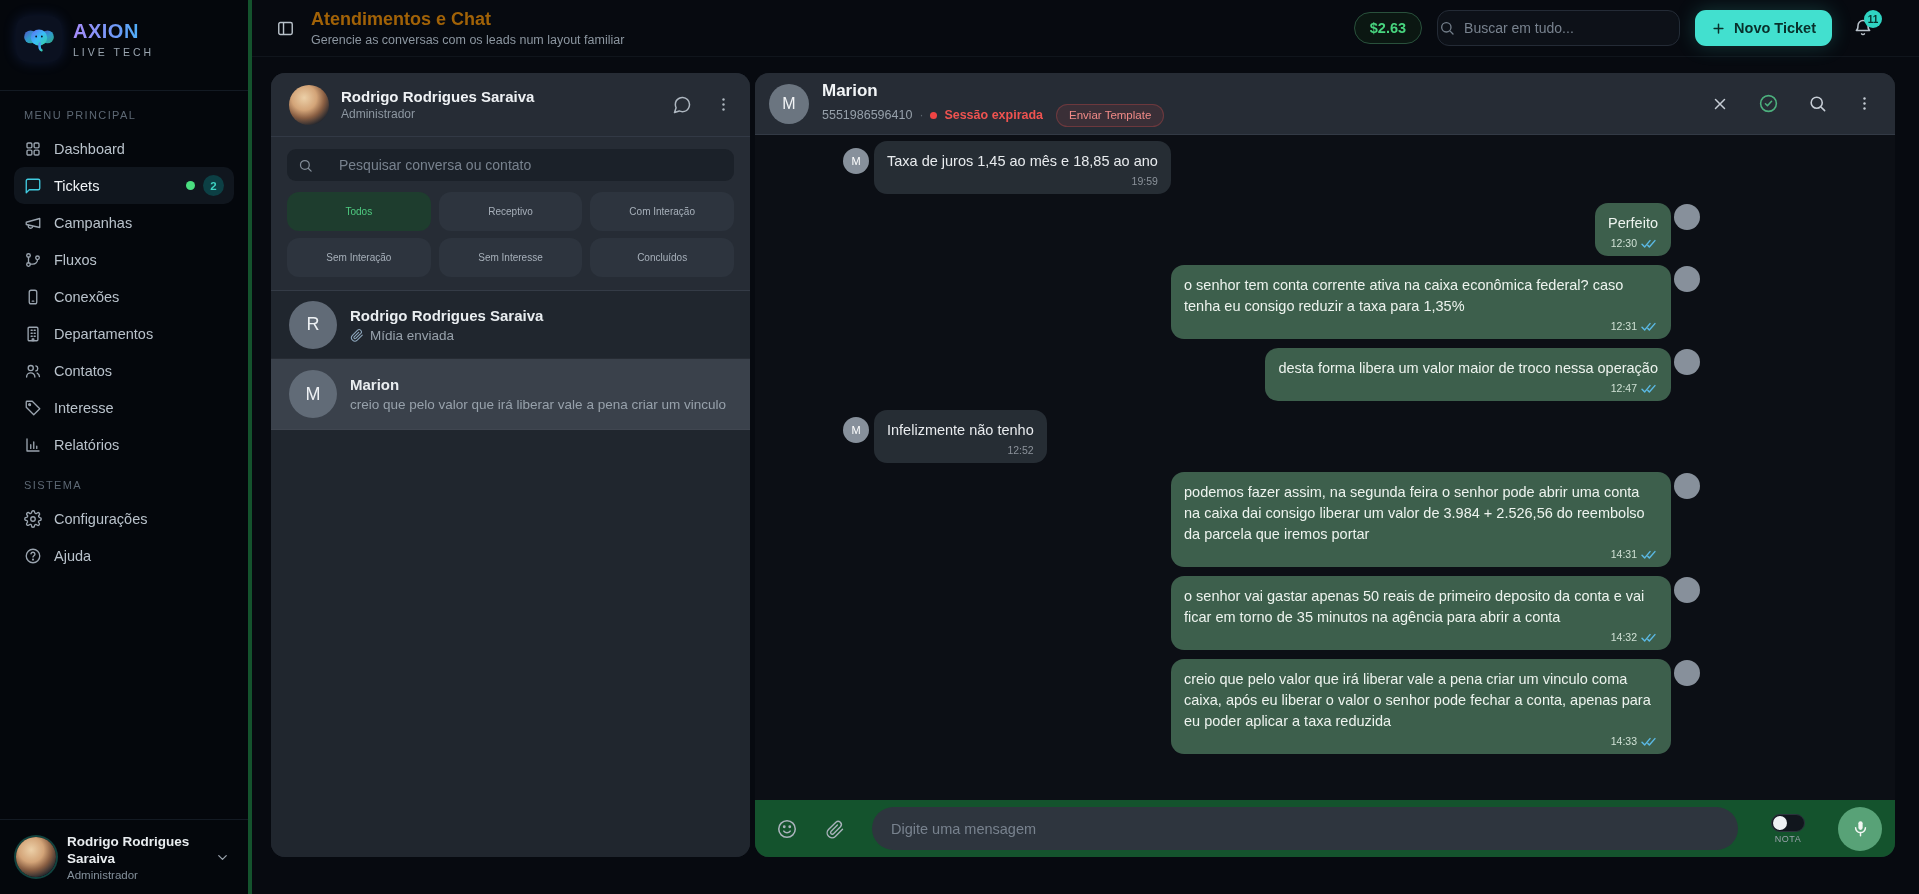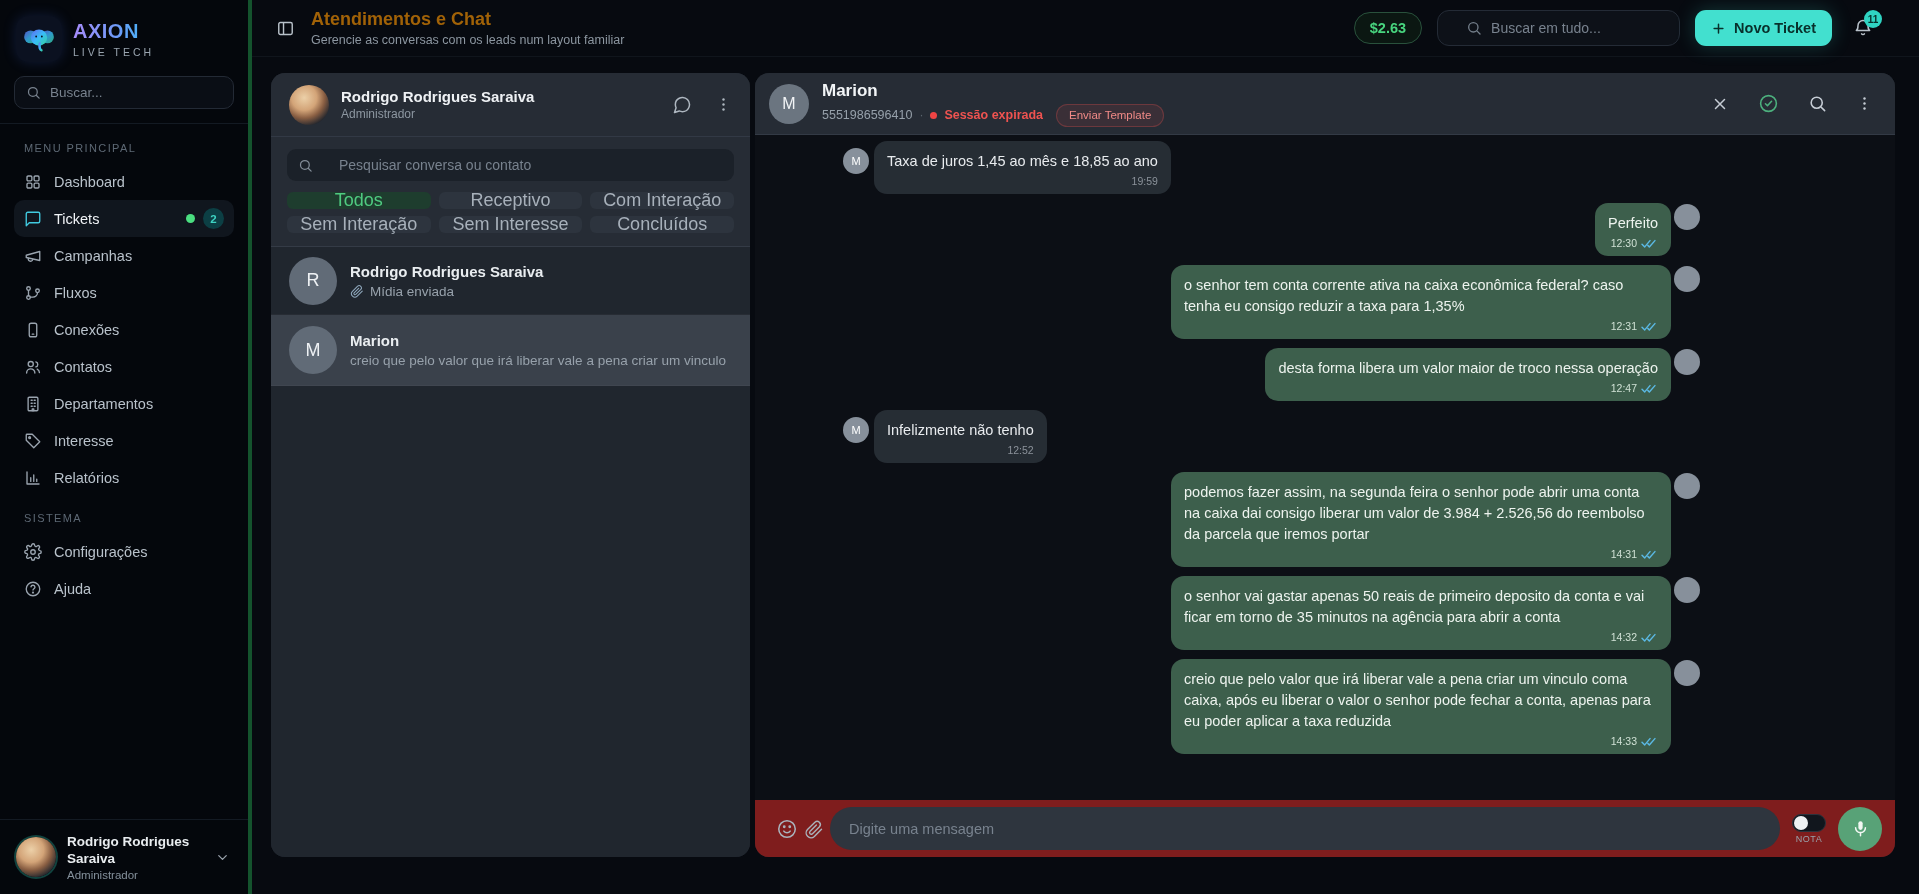--- a/index.html
+++ b/index.html
@@ -48,21 +48,21 @@
   .main { flex:1; display:flex; flex-direction:column; min-width:0; }
   .topbar { height:57px; flex:none; display:flex; align-items:center; gap:15px;
     padding:0 46px 0 24px; border-bottom:1px solid #10151c; }
   .toggle-icon { color:#b9c2ca; }
   .title-block { margin-left:1px; }
   .page-title { font-size:18px; font-weight:700; color:#a16207; }
   .page-subtitle { font-size:12.5px; color:#8c96a0; margin-top:3px; }
   .balance-pill { height:32px; padding:0 15px; border-radius:16px; border:1px solid #29513c;
     background:#0b1712; color:#48d57f; font-weight:700; font-size:14.5px; display:flex; align-items:center; }
   .topbar-search { width:243px; height:36px; border-radius:12px; background:#0d1118; border:1px solid #242b36;
-    display:flex; align-items:center; gap:9px; padding:0 28px; color:#737e8a; font-size:14px; }
+    display:flex; align-items:center; gap:9px; padding:0 1px; color:#737e8a; font-size:14px; }
   .new-ticket-btn { height:36px; border-radius:11px; background:#42e0cf; color:#08302b;
     font-weight:700; font-size:14.5px; display:flex; align-items:center; gap:8px; padding:0 16px;
     box-shadow:0 0 20px rgba(66,224,207,.22); }
   .bell-wrap { position:relative; color:#b9c2ca; margin-left:6px; }
   .bell-badge { position:absolute; top:-8px; right:-9px; width:18px; height:18px; border-radius:50%;
     background:#2fd4c2; color:#07302b; font-size:10px; font-weight:700;
     display:flex; align-items:center; justify-content:center; }
 
   
   .content { flex:1; display:flex; gap:5px; padding:16px 24px 37px 19px; min-height:0; }
@@ -73,21 +73,21 @@
   .conv-top { background:#262c35; border-bottom:1px solid #343b46; }
   .conv-header { display:flex; align-items:center; gap:12px; height:64px; padding:0 18px;
     border-bottom:1px solid #323945; }
   .conv-header .avatar40 { width:40px; height:40px; flex:none; }
   .conv-agent-name { font-size:15px; font-weight:700; color:#eef1f4; }
   .conv-agent-role { font-size:12px; color:#8d97a1; margin-top:2px; }
   .conv-header-icons { margin-left:auto; display:flex; align-items:center; gap:23px; color:#aeb7c0; }
   .conv-search { margin:12px 16px 11px; height:32px; border-radius:9px; background:#1b2129;
     display:flex; align-items:center; gap:26px; padding:0 11px; color:#828c97; font-size:14px; }
   .chips { display:grid; grid-template-columns:repeat(3,1fr); gap:7px 8px; padding:0 16px 13px; }
-  .chip { height:17px; border-radius:6px; background:#2d343e; color:#a7b0ba; font-size:18px;
+  .chip { height:39px; border-radius:12px; background:#2d343e; color:#a7b0ba; font-size:10px;
     display:flex; align-items:center; justify-content:center; }
   .chip.active { background:#1e3d2e; color:#4fcb80; }
   .conv-list { flex:1; background:#20262e; }
   .conv-item { display:flex; align-items:center; gap:13px; padding:10px 18px; height:68px;
     border-bottom:1px solid rgba(255,255,255,.03); cursor:pointer; }
   .conv-item.selected { background:#3a414b; height:71px; }
   .conv-avatar { width:48px; height:48px; flex:none; border-radius:50%; background:#616b77;
     color:#eef1f4; font-size:18px; display:flex; align-items:center; justify-content:center; }
   .conv-item-body { min-width:0; flex:1; }
   .conv-item-name { font-size:15px; font-weight:600; color:#e9edf0; }
@@ -121,22 +121,22 @@
     color:#fff; font-size:11px; display:flex; align-items:center; justify-content:center; }
   .msg-row.in .msg-avatar { margin-top:7px; }
   .msg-row.out .msg-avatar { margin-top:1px; }
   .bubble { max-width:500px; background:#262d34; border-radius:13px; padding:10px 13px 6px;
     font-size:14.5px; line-height:21px; color:#e8ebee; }
   .msg-row.out .bubble { background:#3d5f4c; color:#edf3ee; }
   .msg-meta { display:flex; justify-content:flex-end; align-items:center; gap:4px;
     margin-top:2px; height:14px; font-size:10.5px; color:#8b929a; }
   .msg-row.out .msg-meta { color:#cfe0d4; }
 
-  .composer { height:57px; flex:none; background:#7f1d1d; display:flex; align-items:center;
-    gap:6px; padding:0 13px 0 21px; }
+  .composer { height:57px; flex:none; background:#14532d; display:flex; align-items:center;
+    gap:27px; padding:0 13px 0 21px; }
   .composer-icon { color:#a9b2bb; }
   .composer-input { flex:1; height:43px; border-radius:22px; background:#2e353e;
     display:flex; align-items:center; padding:0 19px; font-size:14.5px; }
   .note-toggle { display:flex; flex-direction:column; align-items:center; gap:2px; width:46px; flex:none; }
   .toggle-track { width:34px; height:18px; border-radius:9px; background:#11161d;
     border:1px solid #2b323c; position:relative; }
   .toggle-knob { width:14px; height:14px; border-radius:50%; background:#eef1f3;
     position:absolute; left:1px; top:1px; }
   .note-label { font-size:9px; letter-spacing:.5px; color:#99a2ab; }
   .mic-btn { width:44px; height:44px; flex:none; border-radius:50%; background:#58a277;
@@ -165,29 +165,20 @@
           <circle cx="20" cy="20.5" r="1.3" fill="#0b1220"></circle>
             <circle cx="28" cy="20.5" r="1.3" fill="#0b1220"></circle>
         </svg>
       </div>
       <div class="brand-text">
         <div class="brand-name">AXION</div>
         <div class="brand-tagline">LIVE TECH</div>
       </div>
     </div>
 
-    <div class="side-search">
-      <span class="icon">
-        <svg width="15" height="15" viewBox="0 0 24 24" fill="none" stroke="currentColor" stroke-width="2" stroke-linecap="round">
-            <circle cx="11" cy="11" r="7"></circle>
-            <path d="M21 21l-4.3-4.3"></path>
-          </svg>
-      </span>
-      <input placeholder="Buscar..." style="">
-    </div>
 
     <div class="side-divider"></div>
     <nav class="side-nav">
         <div class="nav-section-label">MENU PRINCIPAL</div>
         <div class="nav-item">
           <span class="nav-icon">
             <svg width="18" height="18" viewBox="0 0 24 24" fill="none" stroke="currentColor" stroke-width="1.8" stroke-linecap="round" stroke-linejoin="round">
               <rect x="4" y="4" width="6.5" height="6.5" rx="1.5"></rect>
               <rect x="13.5" y="4" width="6.5" height="6.5" rx="1.5"></rect>
               <rect x="4" y="13.5" width="6.5" height="6.5" rx="1.5"></rect>
@@ -234,37 +225,37 @@
             <svg width="18" height="18" viewBox="0 0 24 24" fill="none" stroke="currentColor" stroke-width="1.8" stroke-linecap="round" stroke-linejoin="round">
               <rect x="7" y="3" width="10" height="18" rx="2.5"></rect>
               <path d="M11 17.5h2"></path>
             </svg>
           </span>
           <span class="nav-label">Conexões</span>
         </div>
         <div class="nav-item">
           <span class="nav-icon">
             <svg width="18" height="18" viewBox="0 0 24 24" fill="none" stroke="currentColor" stroke-width="1.8" stroke-linecap="round" stroke-linejoin="round">
+              <rect x="5.5" y="3" width="13" height="18" rx="1.5"></rect>
+              <path d="M9.5 7h1.5M13.5 7H15M9.5 11h1.5M13.5 11H15M9.5 15h1.5M13.5 15H15"></path>
+              <path d="M11 21v-2.6h2V21"></path>
+            </svg>
+          </span>
+          <span class="nav-label">Departamentos</span>
+        </div>
+        <div class="nav-item">
+          <span class="nav-icon">
+            <svg width="18" height="18" viewBox="0 0 24 24" fill="none" stroke="currentColor" stroke-width="1.8" stroke-linecap="round" stroke-linejoin="round">
               <circle cx="9" cy="8" r="3.4"></circle>
               <path d="M3.5 20a5.5 5.5 0 0 1 11 0"></path>
               <path d="M15.8 5.2a3.4 3.4 0 0 1 0 6.6"></path>
               <path d="M17.6 14.8a5.5 5.5 0 0 1 3 4.7"></path>
             </svg>
           </span>
           <span class="nav-label">Contatos</span>
-        </div>
-        <div class="nav-item">
-          <span class="nav-icon">
-            <svg width="18" height="18" viewBox="0 0 24 24" fill="none" stroke="currentColor" stroke-width="1.8" stroke-linecap="round" stroke-linejoin="round">
-              <rect x="5.5" y="3" width="13" height="18" rx="1.5"></rect>
-              <path d="M9.5 7h1.5M13.5 7H15M9.5 11h1.5M13.5 11H15M9.5 15h1.5M13.5 15H15"></path>
-              <path d="M11 21v-2.6h2V21"></path>
-            </svg>
-          </span>
-          <span class="nav-label">Departamentos</span>
         </div>
         <div class="nav-item">
           <span class="nav-icon">
             <svg width="18" height="18" viewBox="0 0 24 24" fill="none" stroke="currentColor" stroke-width="1.8" stroke-linecap="round" stroke-linejoin="round">
               <path d="M3 11V4a1 1 0 0 1 1-1h7l10 10-8 8z"></path>
               <circle cx="7.5" cy="7.5" r="1.2"></circle>
             </svg>
           </span>
           <span class="nav-label">Interesse</span>
         </div>

